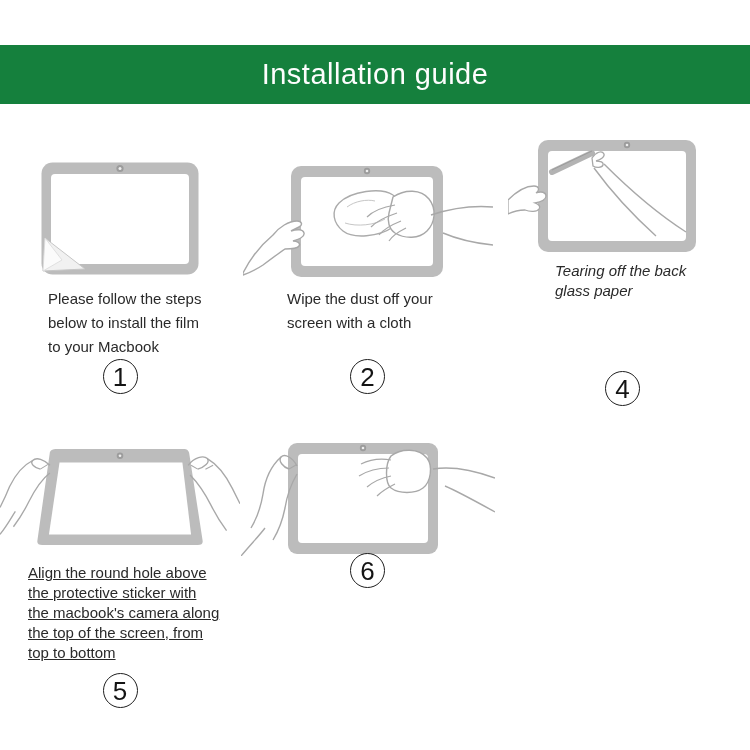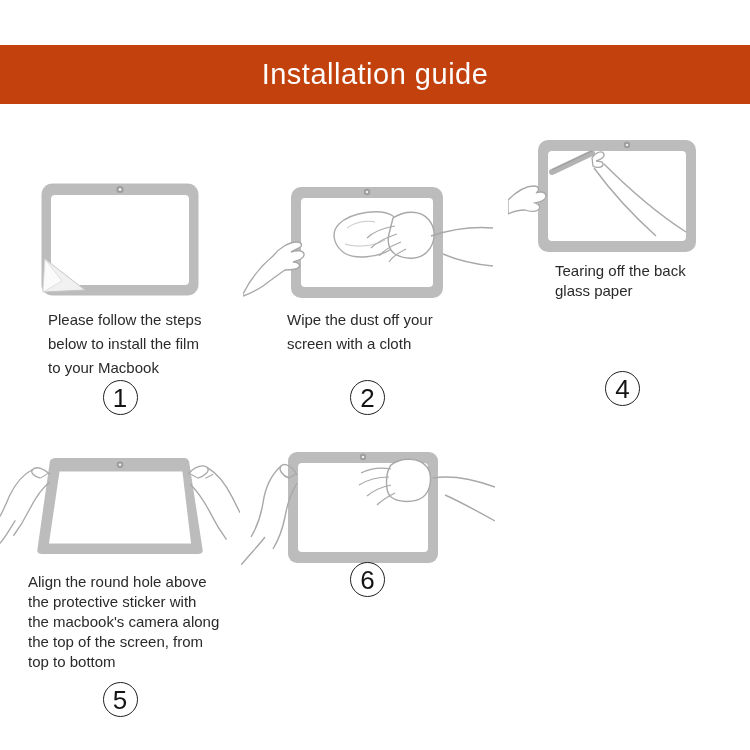--- a/index.html
+++ b/index.html
@@ -1,38 +1,38 @@
 <!DOCTYPE html>
 <html><head>
 <meta charset="utf-8">
 <style>
   html,body{margin:0;padding:0;}
   body{
     width:750px;height:750px;background:#ffffff;overflow:hidden;
     font-family:"Liberation Sans", sans-serif;
   }
   .banner{
-    margin-top:45px;height:59px;background:#c2410c;
+    margin-top:45px;height:59px;background:#15803d;
     display:flex;align-items:center;justify-content:center;
   }
   .banner-title{
     color:#fdfdfd;font-size:29px;letter-spacing:0.5px;font-weight:400;
   }
   .grid{display:grid;grid-template-columns:240px 255px 255px;}
   .cell{display:flex;flex-direction:column;}
-  .r1{padding-top:78px;}
+  .r1{padding-top:57px;}
   .r2{padding-top:32px;}
   .art{height:115px;display:flex;align-items:flex-start;justify-content:center;}
   .caption{
     font-size:15px;color:#2a2a2a;white-space:pre-line;box-sizing:border-box;
   }
   .r1 .caption{height:83px;padding-top:11px;line-height:24px;}
   .r2 .caption{height:120px;padding-top:10px;line-height:20px;}
   .pl48{padding-left:48px;} .pl47{padding-left:47px;} .pl20{padding-left:20px;}
-  .pl40{padding-left:60px;} .pl28{padding-left:28px;} .pl14{padding-left:14px;}
+  .pl40{padding-left:60px;font-style:italic;} .pl28{padding-left:28px;text-decoration:underline;} .pl14{padding-left:14px;}
   .numwrap{display:flex;justify-content:center;height:35px;}
   .num{
     width:35px;height:35px;border:1.5px solid #1f1f1f;border-radius:50%;
     display:flex;align-items:center;justify-content:center;
     font-size:26px;color:#141414;box-sizing:border-box;line-height:1;
   }
   svg{display:block;}
 </style>
 </head>
 <body>

